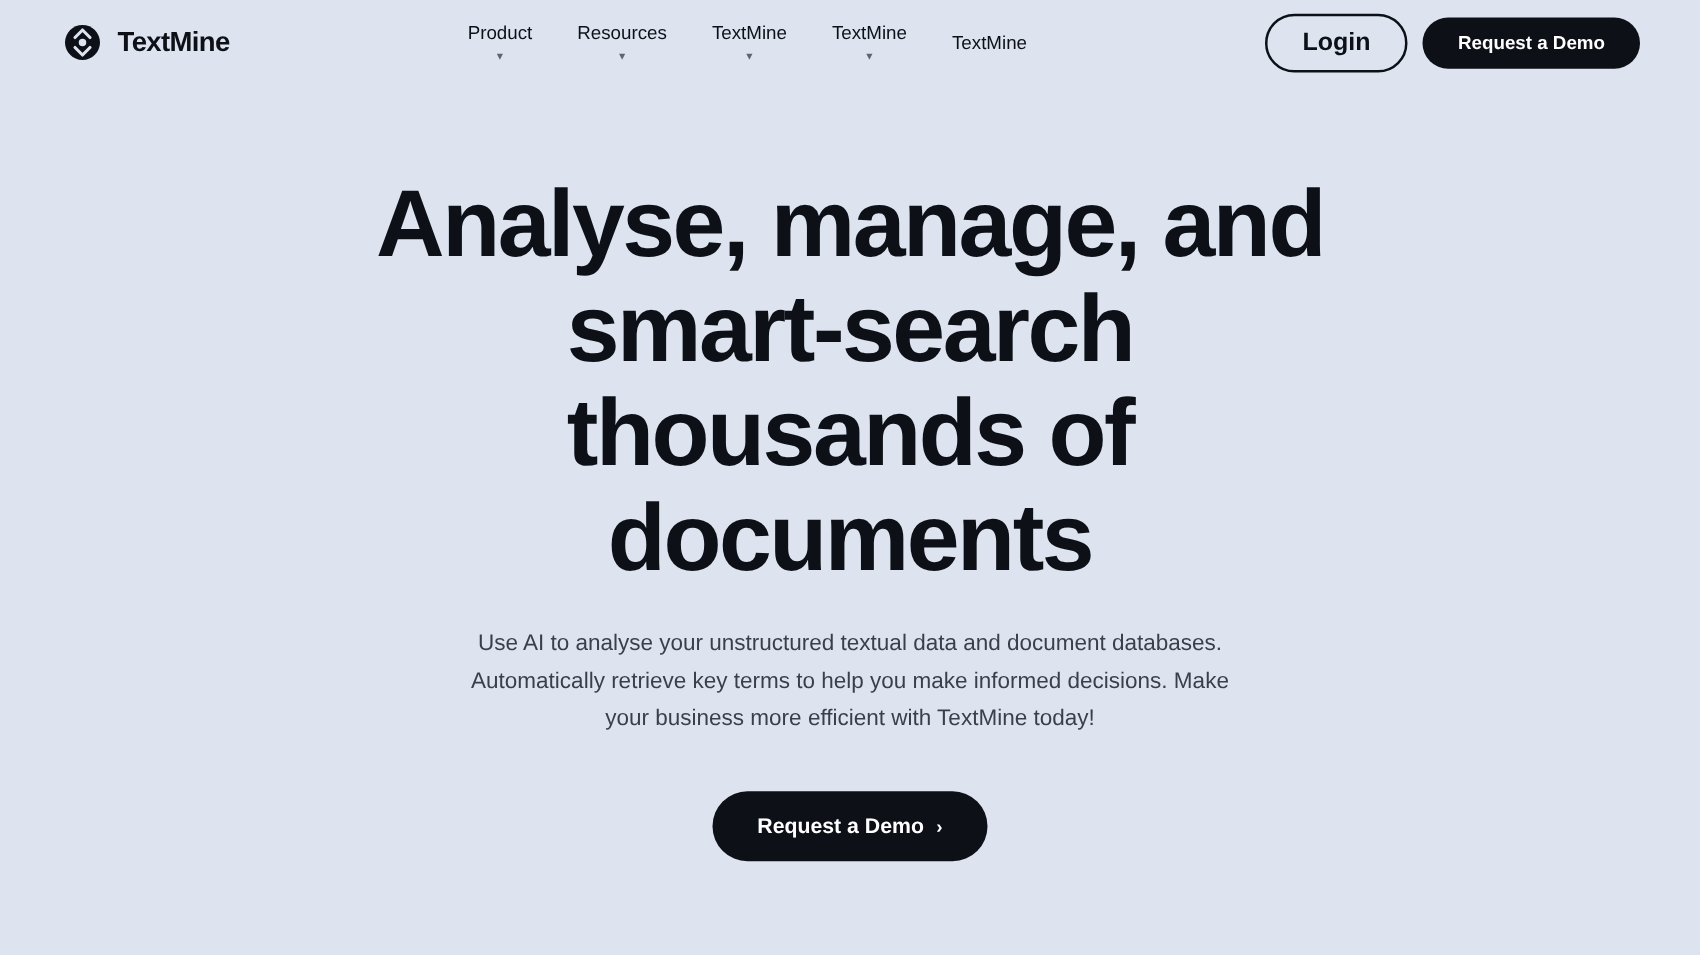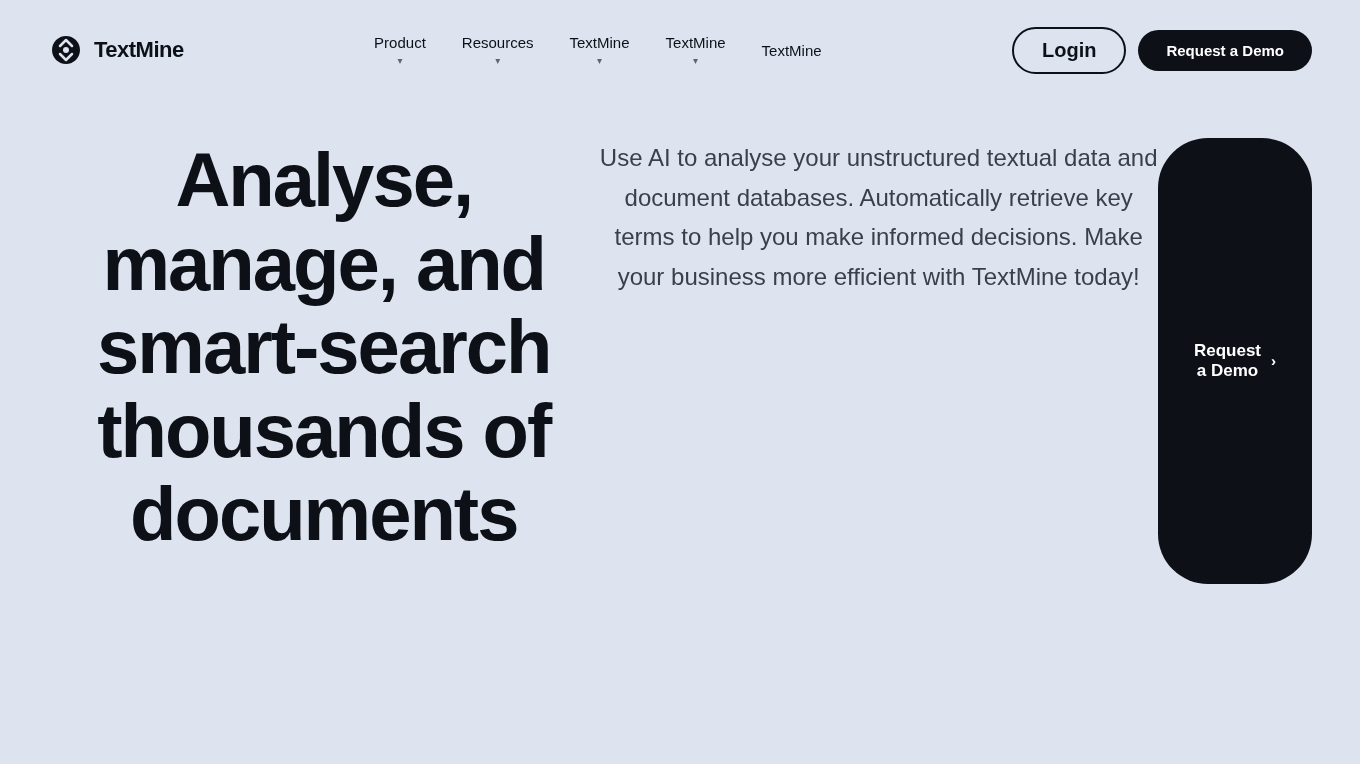--- a/index.html
+++ b/index.html
@@ -13,21 +13,21 @@
 
     
     nav {
       display: flex;
       align-items: center;
       justify-content: space-between;
       padding: 0 48px;
       height: 68px;
       background: #dde4f0;
       position: sticky;
-      top: 16px;
+      top: 0;
       z-index: 100;
     }
 
     .nav-logo {
       display: flex;
       align-items: center;
       gap: 10px;
       text-decoration: none;
     }
 
@@ -95,37 +95,38 @@
       font-size: 15px;
       font-weight: 600;
       color: #fff;
       cursor: pointer;
       transition: background 0.15s;
     }
 
     
     .hero {
       display: flex;
-      flex-direction: row;
+      flex-direction: column;
+      align-items: center;
       text-align: center;
       padding: 70px 48px 40px;
     }
 
     .hero-title {
       font-size: 76px;
       font-weight: 800;
       line-height: 1.1;
       color: #0d1117;
       max-width: 820px;
       letter-spacing: -2px;
       margin-bottom: 28px;
     }
 
     .hero-subtitle {
-      font-size: 24px;
+      font-size: 18px;
       font-weight: 400;
       color: #3a3f4a;
       max-width: 640px;
       line-height: 1.65;
       margin-bottom: 44px;
     }
 
     .btn-hero-demo {
       display: inline-flex;
       align-items: center;

